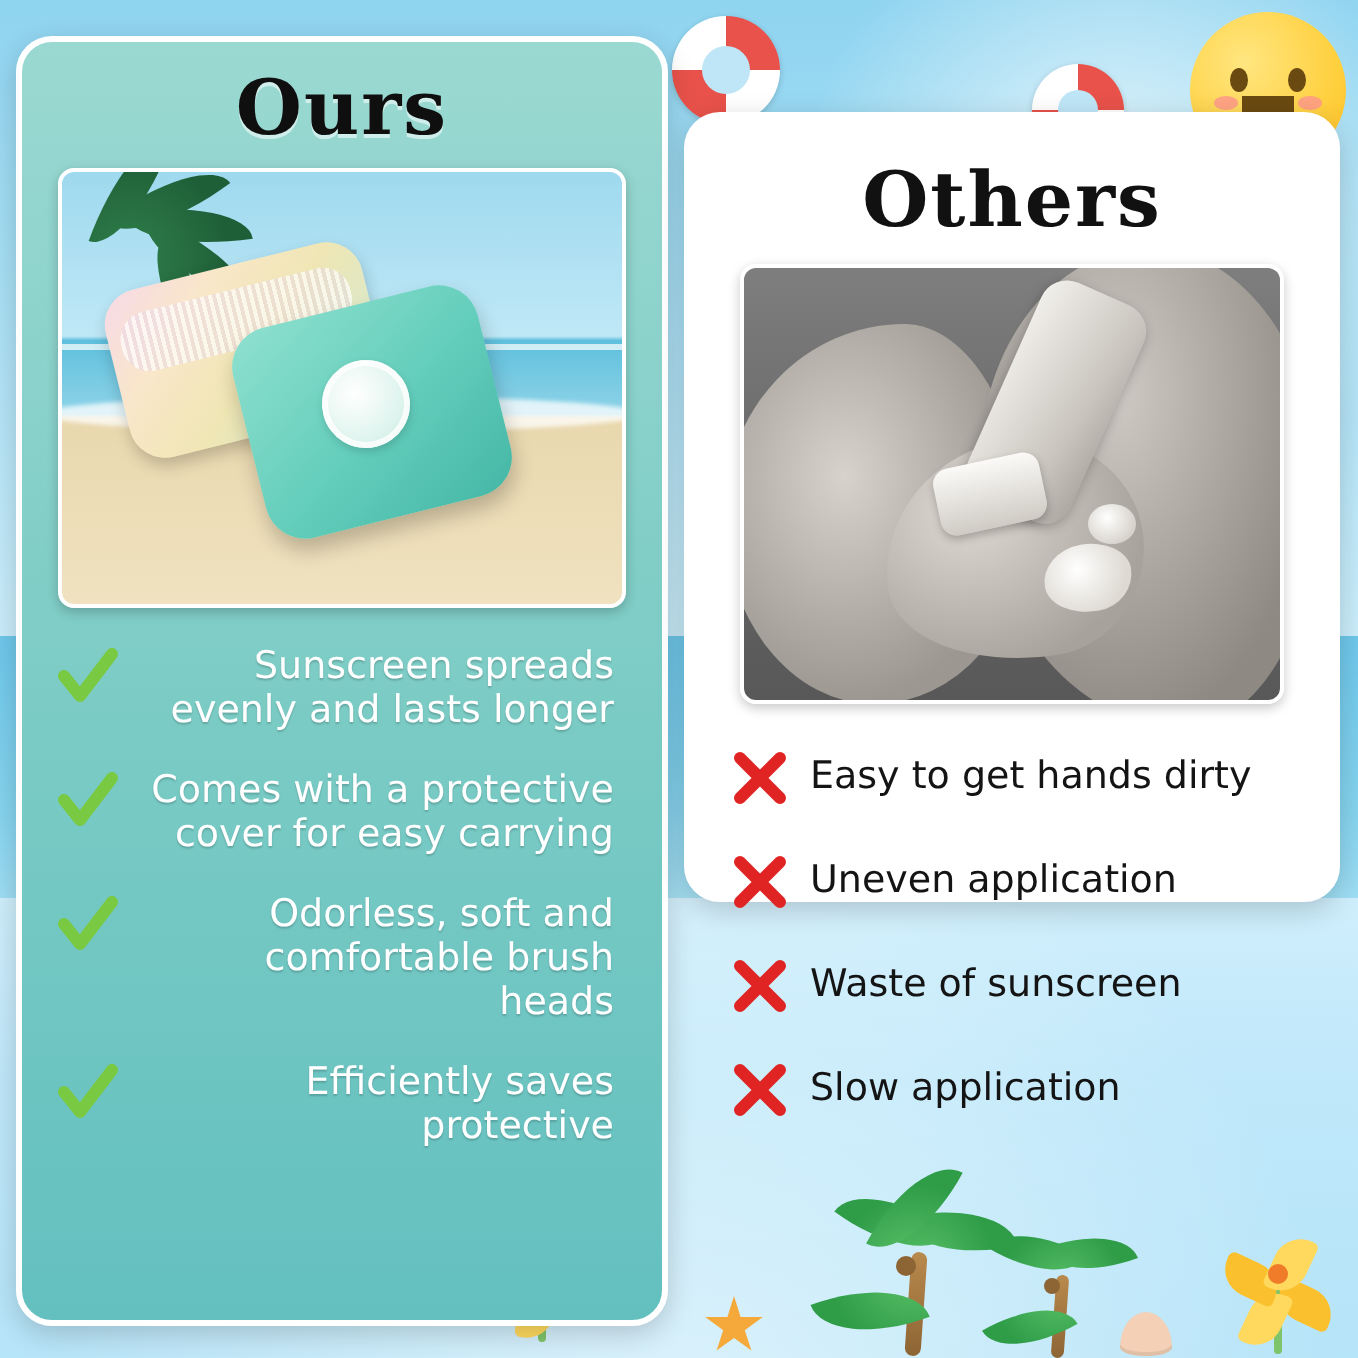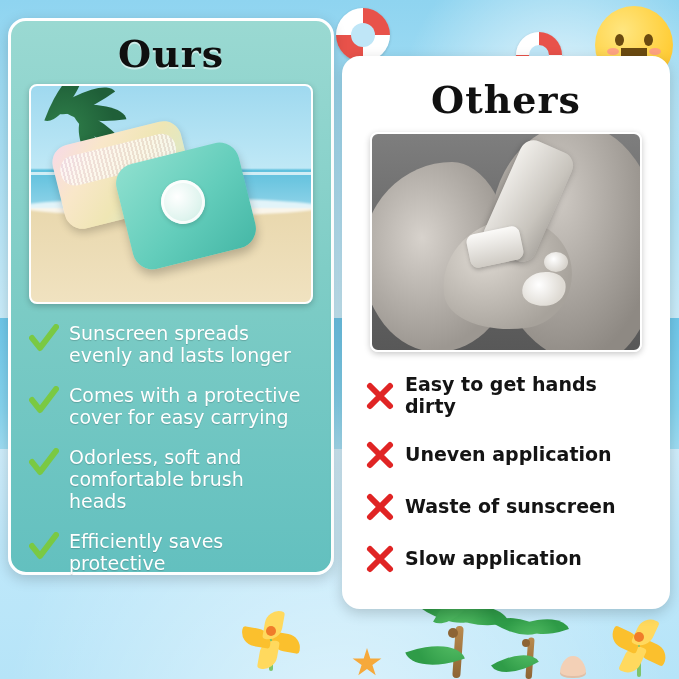--- a/index.html
+++ b/index.html
@@ -130,26 +130,26 @@
   }
 
   
   .card {
     position:absolute;
     border-radius:18px;
     box-shadow:0 4px 14px rgba(0,0,0,.18);
     box-sizing:border-box;
   }
   #card-ours {
-    left:8px; top:18px; width:326px; height:557px;
+    left:8px; top:18px; width:326px; height:645px;
     background:linear-gradient(#9ad9d2 0%, #7fcdc6 45%, #63c0bf 100%);
     border:3px solid #ffffff;
   }
   #card-others {
-    left:342px; top:56px; width:328px; height:553px;
+    left:342px; top:56px; width:328px; height:395px;
     background:#ffffff;
     border:3px solid #ffffff;
   }
 
   .card-title {
     text-align:center;
     font-family:"DejaVu Serif", serif;
     font-weight:bold;
     color:#111;
     letter-spacing:1px;
@@ -260,38 +260,38 @@
     border-radius:48% 52% 44% 56% / 52% 46% 54% 48%;
     transform:rotate(-10deg);
   }
   #others-photo .blob2 {
     position:absolute; left:172px; top:118px; width:24px; height:20px;
     background:radial-gradient(circle at 40% 35%, #ffffff, #d8d4cd 70%);
     border-radius:50%;
   }
 
   
-  .bullets { margin:14px 0 0; padding:0; list-style:none; }
+  .bullets { margin:14px 0 0; padding:0; list-style:none;text-align:right; }
   .bullet {
     display:flex; align-items:flex-start; gap:10px;
     margin:0 0 16px 0;
   }
   #ours-list { padding:0 10px 0 18px; margin-top:18px; }
   #ours-list .bullet { margin-bottom:18px; }
   #ours-list .text {
     font-family:"DejaVu Sans", sans-serif;
     font-size:19px; line-height:1.16;
     color:#ffffff;
     text-shadow:0 1px 1px rgba(0,0,0,.18);
     max-width:238px;
   }
   .check { flex:0 0 auto; width:30px; height:30px; position:relative; margin-top:2px; }
   .check svg { display:block; }
 
-  #others-list { padding:18px 14px 0 20px; margin-top:4px;font-weight:bold; }
+  #others-list { padding:18px 14px 0 20px; margin-top:4px; }
   #others-list .bullet { margin-bottom:22px; align-items:center; }
   #others-list .text {
     font-family:"DejaVu Sans", sans-serif;
     font-size:19px; line-height:1.15; color:#141414;
   }
   .cross { flex:0 0 auto; width:30px; height:30px; }
   .cross svg { display:block; }
 </style>
 </head>
 <body>

